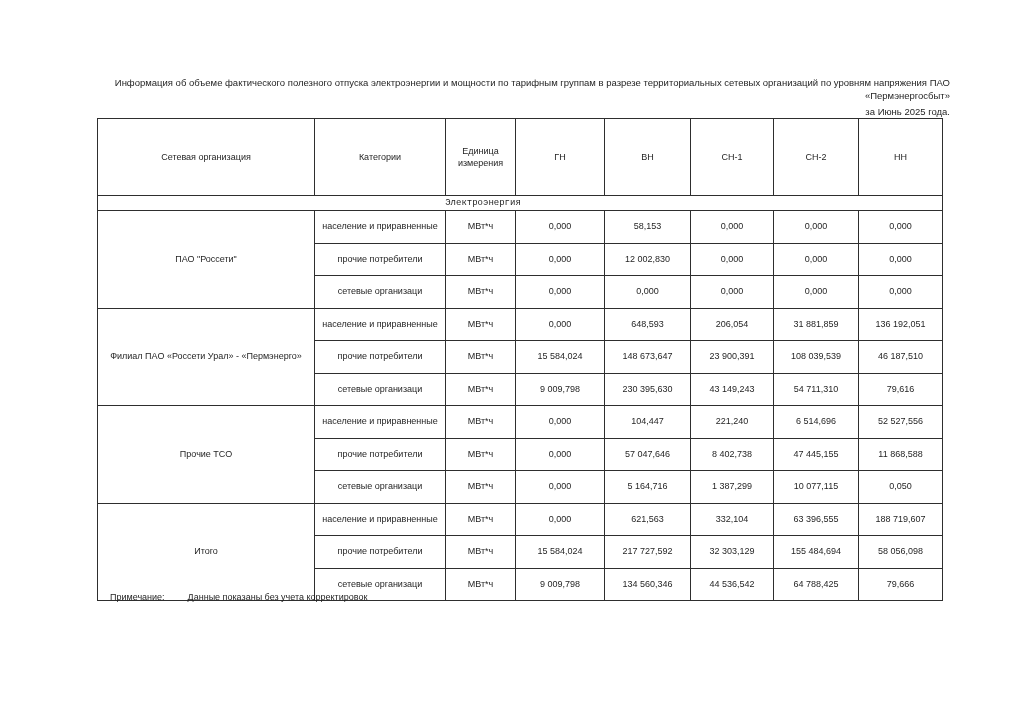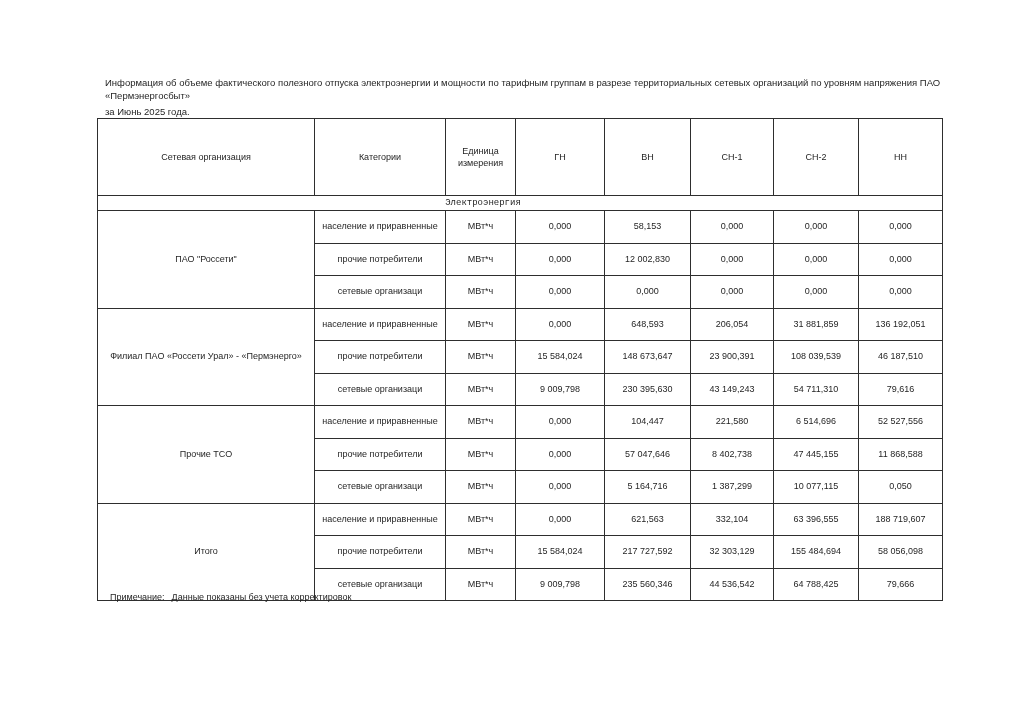--- a/index.html
+++ b/index.html
@@ -17,21 +17,21 @@
     position: relative;
     width: 1024px;
     height: 724px;
     background: #ffffff;
   }
   .title-block {
     position: absolute;
     left: 105px;
     top: 76px;
     width: 845px;
-    text-align: left;
+    text-align: right;
     font-size: 9.5px;
     line-height: 13px;
     color: #1f1f1f;
   }
   .title-line2 {
     font-weight: normal;
     margin-top: 3px;
   }
   table.data-table {
     position: absolute;
@@ -77,21 +77,21 @@
     border-top-width: 2px;
   }
   .note {
     position: absolute;
     left: 110px;
     top: 592px;
     font-size: 9px;
     color: #1f1f1f;
   }
   .note .note-label {
-    margin-right: 7px;
+    margin-right: 23px;
   }
 </style>
 </head>
 <body>
 
 <div class="page">
 
   <div class="title-block">
     <div class="title-line1">Информация об объеме фактического полезного отпуска электроэнергии и мощности по тарифным группам в разрезе территориальных сетевых организаций по уровням напряжения ПАО «Пермэнергосбыт»</div>
     <div class="title-line2">за Июнь 2025 года.</div>
@@ -179,21 +179,21 @@
           <td class="val-cell">43 149,243</td>
           <td class="val-cell">54 711,310</td>
           <td class="val-cell">79,616</td>
         </tr>
         <tr>
           <td rowspan="3" class="org-cell thick-top">Прочие ТСО</td>
           <td class="cat-cell thick-top">население и приравненные</td>
           <td class="unit-cell thick-top">МВт*ч</td>
           <td class="val-cell thick-top">0,000</td>
           <td class="val-cell thick-top">104,447</td>
-          <td class="val-cell thick-top">221,580</td>
+          <td class="val-cell thick-top">221,240</td>
           <td class="val-cell thick-top">6 514,696</td>
           <td class="val-cell thick-top">52 527,556</td>
         </tr>
         <tr>
           <td class="cat-cell">прочие потребители</td>
           <td class="unit-cell">МВт*ч</td>
           <td class="val-cell">0,000</td>
           <td class="val-cell">57 047,646</td>
           <td class="val-cell">8 402,738</td>
           <td class="val-cell">47 445,155</td>
@@ -224,21 +224,21 @@
           <td class="val-cell">15 584,024</td>
           <td class="val-cell">217 727,592</td>
           <td class="val-cell">32 303,129</td>
           <td class="val-cell">155 484,694</td>
           <td class="val-cell">58 056,098</td>
         </tr>
         <tr>
           <td class="cat-cell">сетевые организаци</td>
           <td class="unit-cell">МВт*ч</td>
           <td class="val-cell">9 009,798</td>
-          <td class="val-cell">235 560,346</td>
+          <td class="val-cell">134 560,346</td>
           <td class="val-cell">44 536,542</td>
           <td class="val-cell">64 788,425</td>
           <td class="val-cell">79,666</td>
         </tr>
       </tbody>
   </table>
 
   <div class="note">
     <span class="note-label">Примечание:</span><span>Данные показаны без учета корректировок</span>
   </div>

